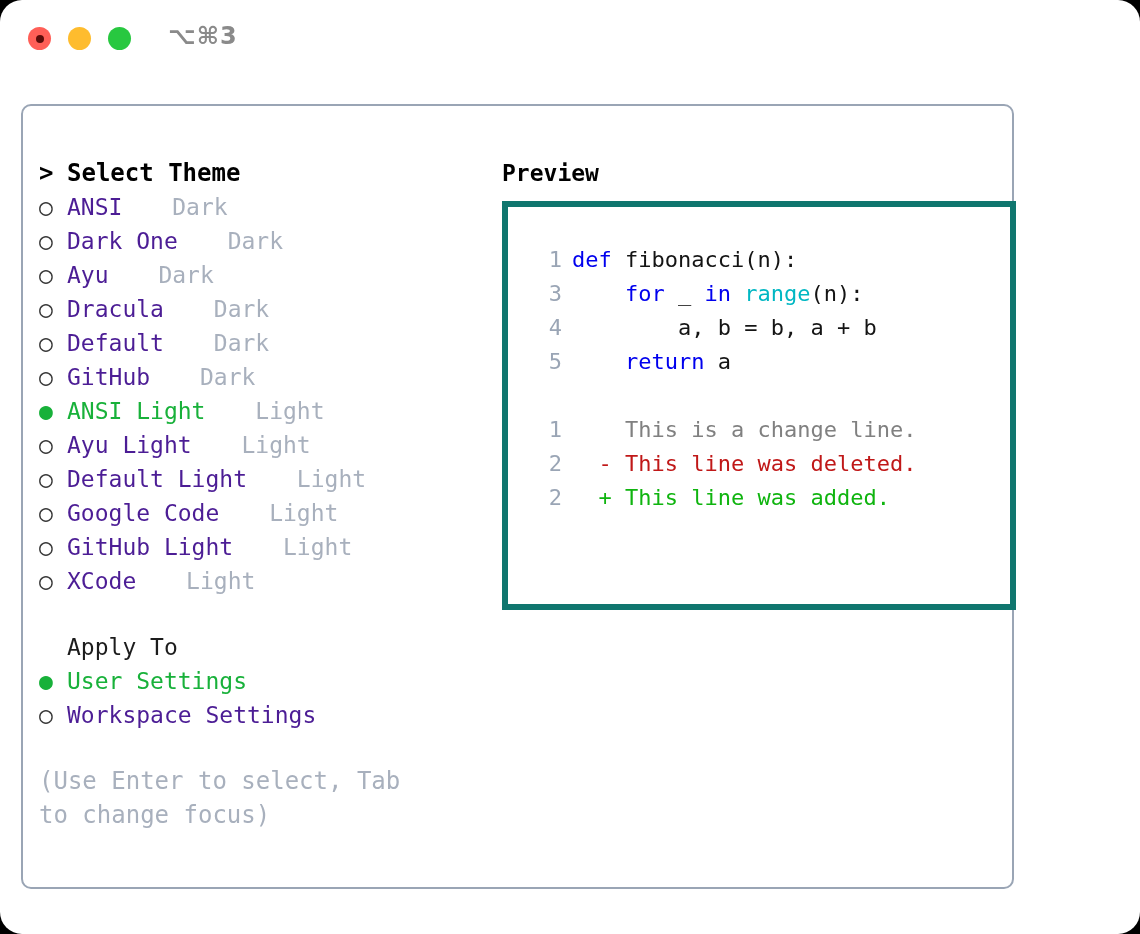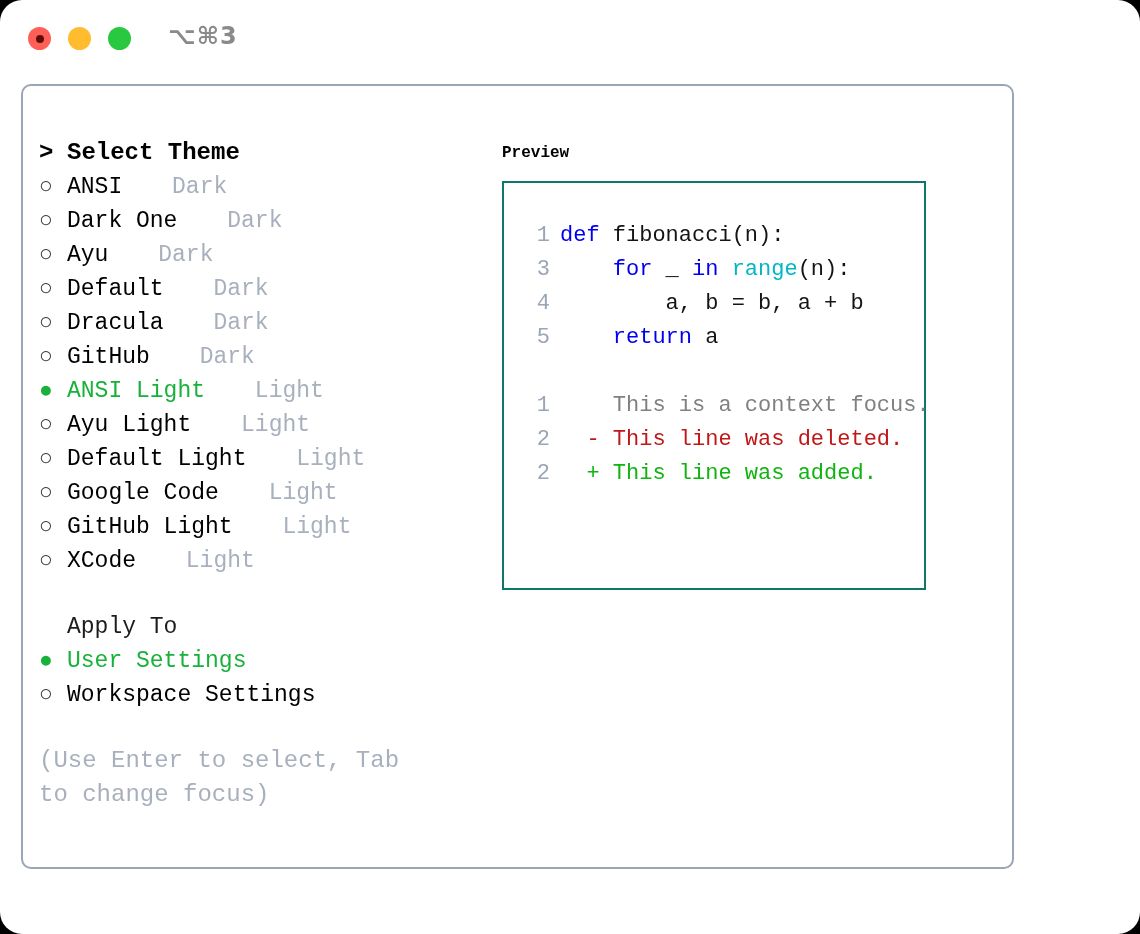--- a/index.html
+++ b/index.html
@@ -59,28 +59,27 @@
     font-size: 24px;
     font-weight: bold;
     color: #8a8a8a;
     letter-spacing: 1px;
   }
 
   
   #panel {
     position: absolute;
     left: 21px;
-    top: 84px;
+    top: 104px;
     width: 993px;
     height: 785px;
     border: 2px solid #9aa5b5;
     border-radius: 10px;
     box-sizing: border-box;
     background: #ffffff;
-    font-family: Liberation Mono, monospace;
   }
 
   
   #left-col {
     position: absolute;
     left: 16px;
     top: 50px;
     width: 440px;
   }
   .row {
@@ -95,21 +94,21 @@
     color: #000000;
     font-size: 24px;
   }
   .marker {
     display: inline-block;
     width: 28px;
   }
   .marker-sel { color: #18b13a; }
   .marker-unsel { color: #3a3a3a; }
   .label-sel { color: #18b13a; }
-  .label-unsel { color: #000000; }
+  .label-unsel { color: #4c1d95; }
   .variant {
     color: #a8b0bd;
     margin-left: 36px;
   }
 
   #apply-block {
     margin-top: 32px;
   }
   .apply-title {
     height: 34px;
@@ -130,34 +129,34 @@
   }
 
   
   #right-col {
     position: absolute;
     left: 479px;
     top: 50px;
     width: 490px;
   }
   #preview-title {
-    font-size: 16px;
+    font-size: 23px;
     font-weight: bold;
     color: #000000;
     height: 34px;
     line-height: 34px;
   }
   #code-box {
     margin-top: 11px;
-    width: 424px;
+    width: 514px;
     height: 409px;
-    border: 2px solid #0f766e;
+    border: 6px solid #0f766e;
     box-sizing: border-box;
     background: #ffffff;
-    padding: 36px 0 0 0;
+    padding: 36px 0 0 8px;
   }
   .code-line {
     font-size: 22px;
     line-height: 34px;
     white-space: pre;
     padding-left: 18px;
   }
   .ln {
     display: inline-block;
     width: 28px;
@@ -189,22 +188,22 @@
   <div id="panel">
 
     <div id="left-col">
 
       <div class="row row-header"><span class="marker">&gt;</span><span>Select Theme</span></div>
 
       <div id="theme-list">
           <div class="row"><span class="marker marker-unsel">○</span><span class="label-unsel">ANSI</span><span class="variant"> Dark</span></div>
           <div class="row"><span class="marker marker-unsel">○</span><span class="label-unsel">Dark One</span><span class="variant"> Dark</span></div>
           <div class="row"><span class="marker marker-unsel">○</span><span class="label-unsel">Ayu</span><span class="variant"> Dark</span></div>
+          <div class="row"><span class="marker marker-unsel">○</span><span class="label-unsel">Dracula</span><span class="variant"> Dark</span></div>
           <div class="row"><span class="marker marker-unsel">○</span><span class="label-unsel">Default</span><span class="variant"> Dark</span></div>
-          <div class="row"><span class="marker marker-unsel">○</span><span class="label-unsel">Dracula</span><span class="variant"> Dark</span></div>
           <div class="row"><span class="marker marker-unsel">○</span><span class="label-unsel">GitHub</span><span class="variant"> Dark</span></div>
           <div class="row"><span class="marker marker-sel">●</span><span class="label-sel">ANSI Light</span><span class="variant"> Light</span></div>
           <div class="row"><span class="marker marker-unsel">○</span><span class="label-unsel">Ayu Light</span><span class="variant"> Light</span></div>
           <div class="row"><span class="marker marker-unsel">○</span><span class="label-unsel">Default Light</span><span class="variant"> Light</span></div>
           <div class="row"><span class="marker marker-unsel">○</span><span class="label-unsel">Google Code</span><span class="variant"> Light</span></div>
           <div class="row"><span class="marker marker-unsel">○</span><span class="label-unsel">GitHub Light</span><span class="variant"> Light</span></div>
           <div class="row"><span class="marker marker-unsel">○</span><span class="label-unsel">XCode</span><span class="variant"> Light</span></div>
         </div>
 
       <div id="apply-block">
@@ -222,21 +221,21 @@
       <div id="preview-title">Preview</div>
       <div id="code-box">
         <div id="code-lines">
             <div class="code-line"><span class="ln">1</span><span class="tok-kw">def </span><span class="tok-txt">fibonacci(n):</span></div>
             <div class="code-line"><span class="ln">3</span><span class="tok-txt">    </span><span class="tok-kw">for</span><span class="tok-txt"> _ </span><span class="tok-kw">in</span><span class="tok-txt"> </span><span class="tok-fn">range</span><span class="tok-txt">(n):</span></div>
             <div class="code-line"><span class="ln">4</span><span class="tok-txt">        a, b = b, a + b</span></div>
             <div class="code-line"><span class="ln">5</span><span class="tok-txt">    </span><span class="tok-kw">return</span><span class="tok-txt"> a</span></div>
           </div>
         <div class="code-gap"></div>
         <div id="diff-lines">
-            <div class="code-line"><span class="ln">1</span><span class="diff-ctx">    This is a context focus.</span></div>
+            <div class="code-line"><span class="ln">1</span><span class="diff-ctx">    This is a change line.</span></div>
             <div class="code-line"><span class="ln">2</span><span class="diff-del">  - This line was deleted.</span></div>
             <div class="code-line"><span class="ln">2</span><span class="diff-add">  + This line was added.</span></div>
           </div>
       </div>
     </div>
 
   </div>
 </div>
 
 </body></html>

